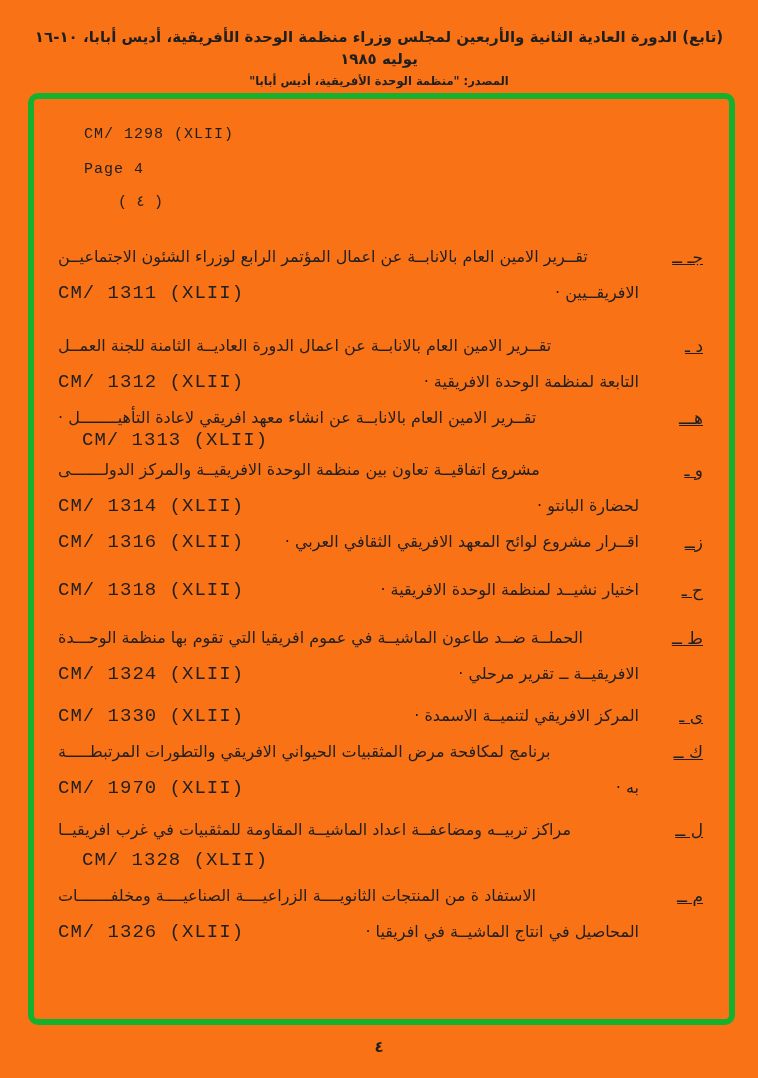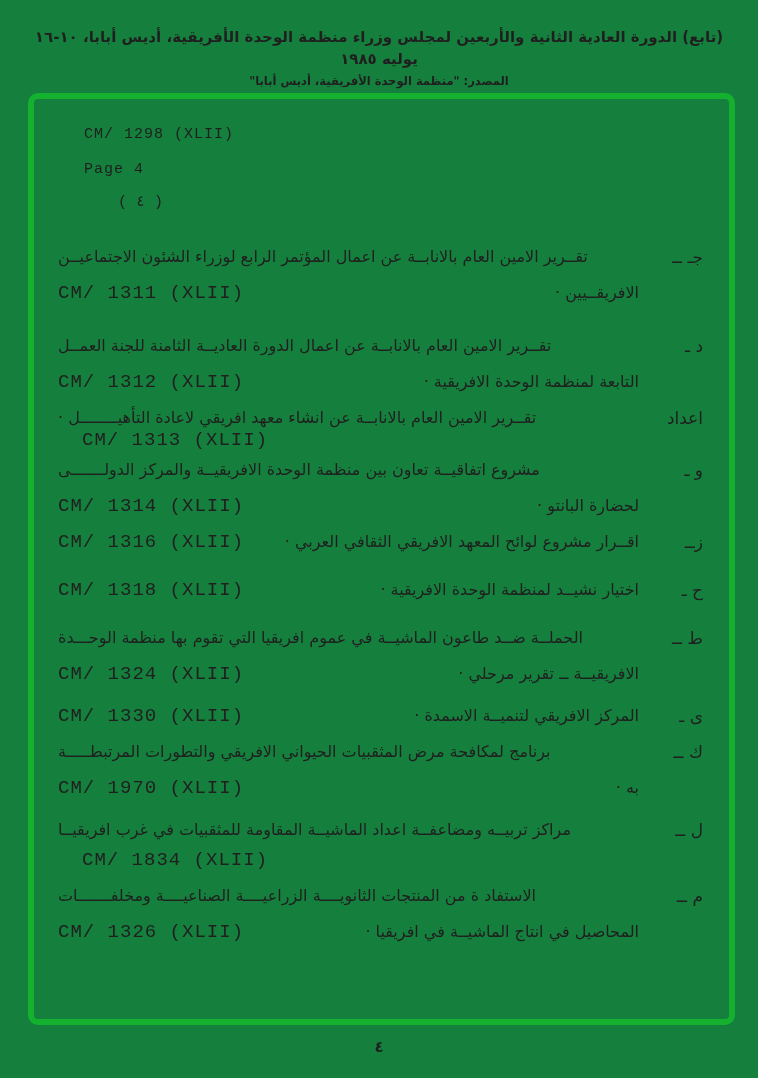--- a/index.html
+++ b/index.html
@@ -1,19 +1,19 @@
 <!DOCTYPE html>
 <html lang="ar"><head>
 <meta charset="utf-8">
 <style>
   html,body{margin:0;padding:0;background:#ffffff;}
   .page{
     position:relative;
     width:758px;height:1078px;
-    background:#15803d;
+    background:#f97316;
     font-family:"DejaVu Sans", sans-serif;
     color:#1f1f1f;
     overflow:hidden;
   }
   
   .hdr{
     position:absolute;top:26px;left:0;right:0;
     direction:rtl;text-align:center;
   }
   .hdr-line1{
@@ -40,20 +40,21 @@
   .doc-ref{font-size:15px;line-height:20px;}
   .doc-page{font-size:15px;line-height:20px;margin-top:15px;}
   .doc-page-ar{font-size:15px;line-height:20px;margin-top:13px;padding-left:34px;direction:ltr;text-align:left;font-family:"Liberation Mono","DejaVu Sans Mono",monospace;}
   
   .items{margin-top:26px;}
   .item{display:flex;direction:rtl;align-items:flex-start;}
   .marker{
     flex:0 0 64px;
     font-size:17px;line-height:36px;
     white-space:nowrap;
+    text-decoration:underline;
   }
   .body{flex:1 1 auto;min-width:0;}
   .l1{font-size:16px;line-height:36px;text-align:left;white-space:nowrap;}
   .row2{
     display:flex;direction:rtl;justify-content:space-between;
     align-items:baseline;line-height:36px;
   }
   .l2{font-size:16px;text-align:right;}
   .ref{
     direction:ltr;font-size:19px;
@@ -107,21 +108,21 @@
         <div class="body">
           <div class="l1">تقــرير الامين العام بالانابــة عن اعمال الدورة العاديــة الثامنة للجنة العمــل</div>
           <div class="row2">
             <span class="l2">التابعة لمنظمة الوحدة الافريقية ·</span>
             <span class="ref">CM/ 1312 (XLII)</span>
           </div>
         </div>
       </div>
 
       <div class="item">
-        <div class="marker">اعداد</div>
+        <div class="marker">هـــ</div>
         <div class="body">
           <div class="l1">تقــرير الامين العام بالانابــة عن انشاء معهد افريقي لاعادة التأهيــــــــل ·</div>
           <div class="ref-row tight"><span class="ref">CM/ 1313 (XLII)</span></div>
         </div>
       </div>
 
       <div class="item">
         <div class="marker">و ـ</div>
         <div class="body">
           <div class="l1">مشروع اتفاقيــة تعاون بين منظمة الوحدة الافريقيــة والمركز الدولـــــــى</div>
@@ -181,21 +182,21 @@
             <span class="l2">به ·</span>
             <span class="ref">CM/ 1970 (XLII)</span>
           </div>
         </div>
       </div>
 
       <div class="item gap-sm">
         <div class="marker">ل ــ</div>
         <div class="body">
           <div class="l1">مراكز تربيــه ومضاعفــة اعداد الماشيــة المقاومة للمثقبيات  في غرب افريقيــا</div>
-          <div class="ref-row"><span class="ref">CM/ 1834  (XLII)</span></div>
+          <div class="ref-row"><span class="ref">CM/ 1328  (XLII)</span></div>
         </div>
       </div>
 
       <div class="item gap-sm">
         <div class="marker">م ــ</div>
         <div class="body">
           <div class="l1">الاستفاد ة من المنتجات الثانويــــة الزراعيــــة الصناعيــــة ومخلفـــــــات</div>
           <div class="row2">
             <span class="l2">المحاصيل في انتاج  الماشيــة في افريقيا ·</span>
             <span class="ref">CM/ 1326 (XLII)</span>

